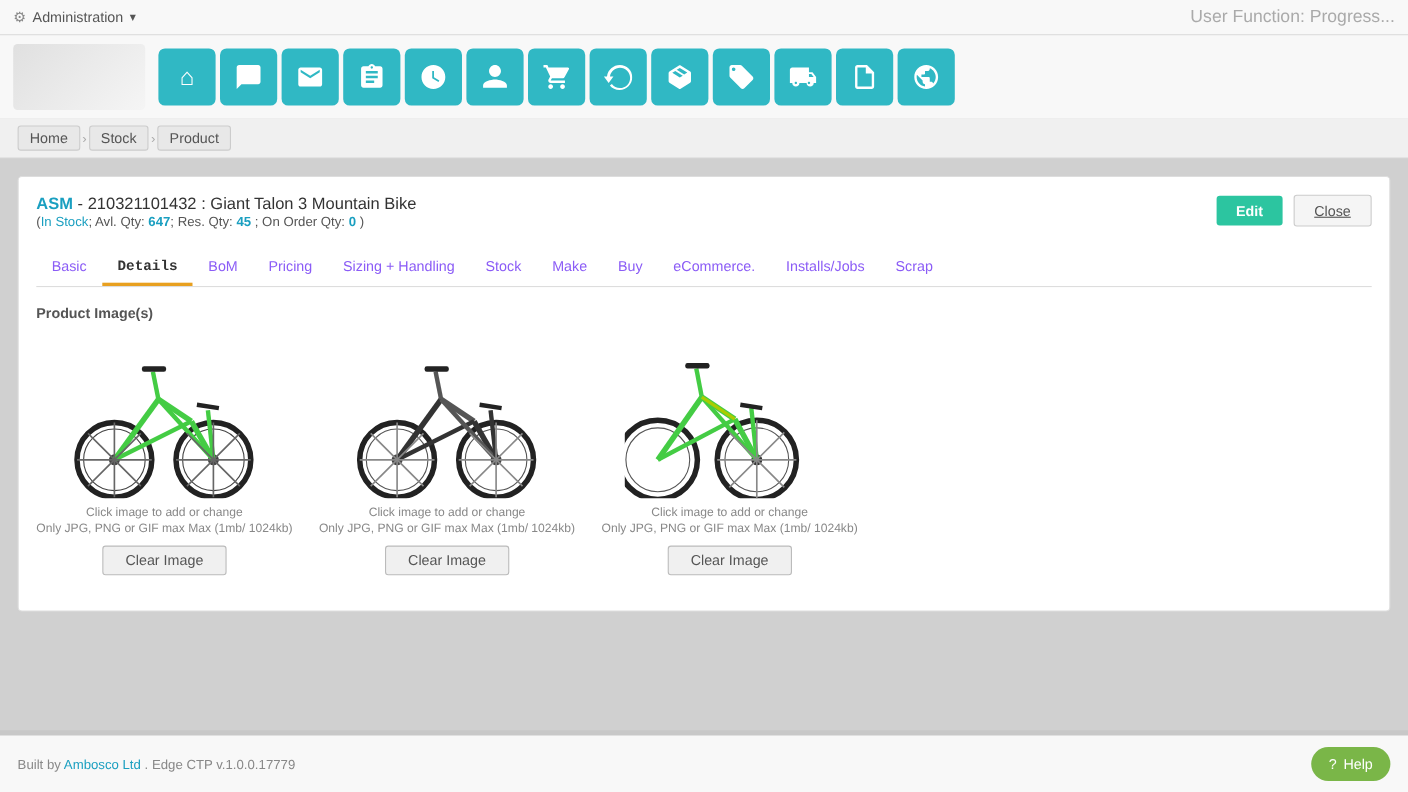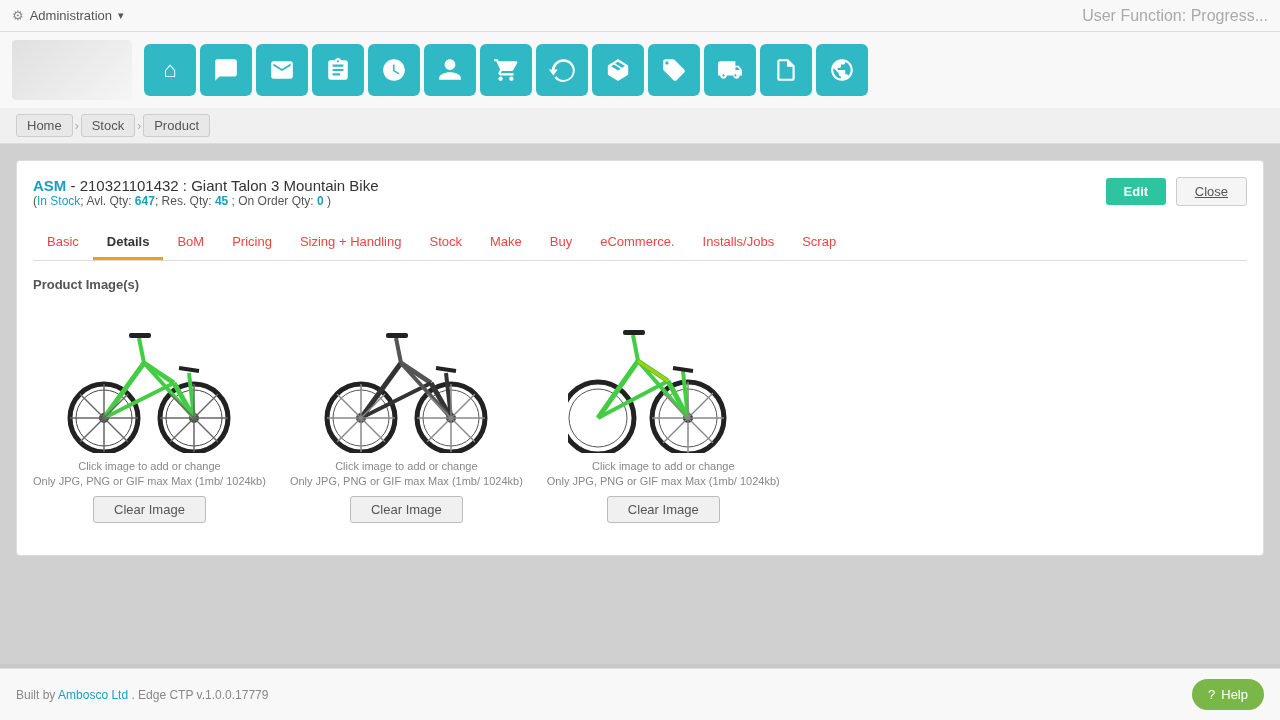--- a/index.html
+++ b/index.html
@@ -132,29 +132,30 @@
     .tabs-primary {
       display: flex;
       gap: 0;
       border-bottom: 1px solid #ddd;
       margin-bottom: 0;
       flex-wrap: wrap;
     }
     .tab-primary {
       padding: 8px 14px;
       cursor: pointer;
-      color: #ef4444;
+      color: #8b5cf6;
       font-size: 13px;
       border-bottom: 3px solid transparent;
       text-decoration: none;
     }
     .tab-primary.active {
       color: #333;
       border-bottom: 3px solid #e8a020;
       font-weight: bold;
+      font-family: Liberation Mono, monospace;
     }
 
     .tabs-secondary {
       display: flex;
       gap: 0;
       border-bottom: 1px solid #ddd;
       margin-top: 10px;
       flex-wrap: wrap;
     }
     .tab-secondary {

